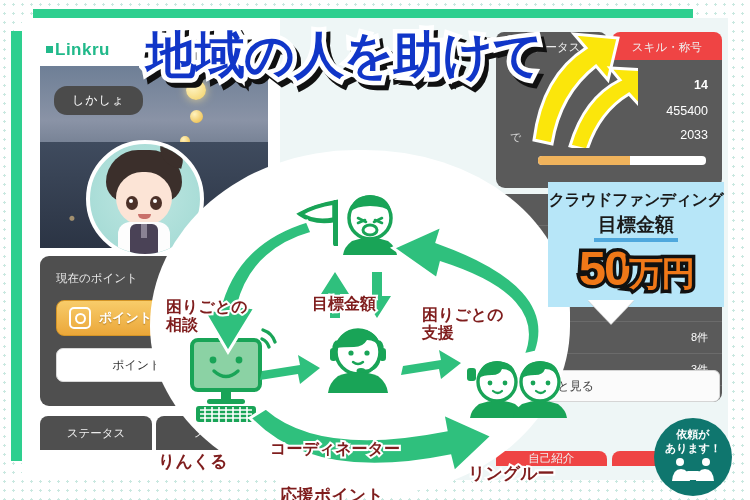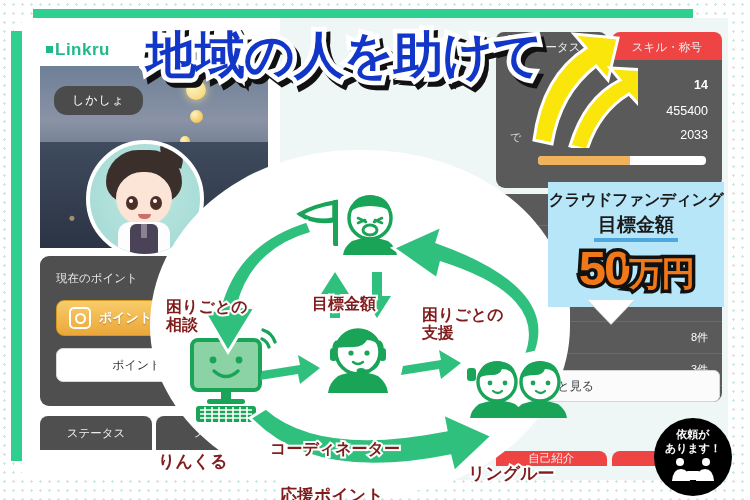--- a/index.html
+++ b/index.html
@@ -186,21 +186,21 @@
   .cf3 .yen{font-size:34px;}
   .cftri{
     position:absolute;left:588px;top:300px;z-index:46;
     width:0;height:0;border-left:23px solid transparent;border-right:23px solid transparent;
     border-top:24px solid #ffffff;filter:drop-shadow(0 1px 0 #cfcfcf);
   }
 
   
   .reqbadge{
     position:absolute;left:654px;top:418px;width:78px;height:78px;border-radius:50%;
-    background:#000000;color:#ffffff;z-index:48;
+    background:#0f766e;color:#ffffff;z-index:48;
     display:flex;flex-direction:column;align-items:center;padding-top:10px;box-sizing:border-box;
     font-size:11px;font-weight:bold;line-height:1.25;text-align:center;
   }
 </style>
 </head>
 <body>
 
 <div id="stage">
 
   <div class="dots"></div>

